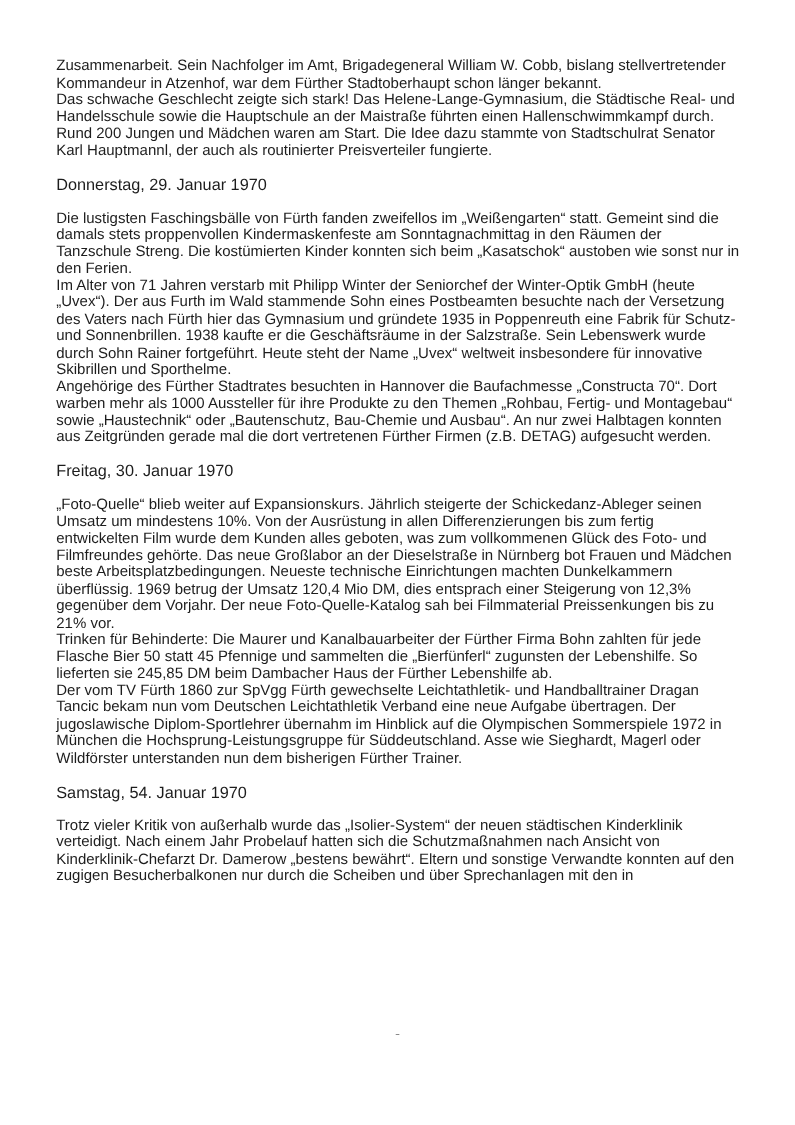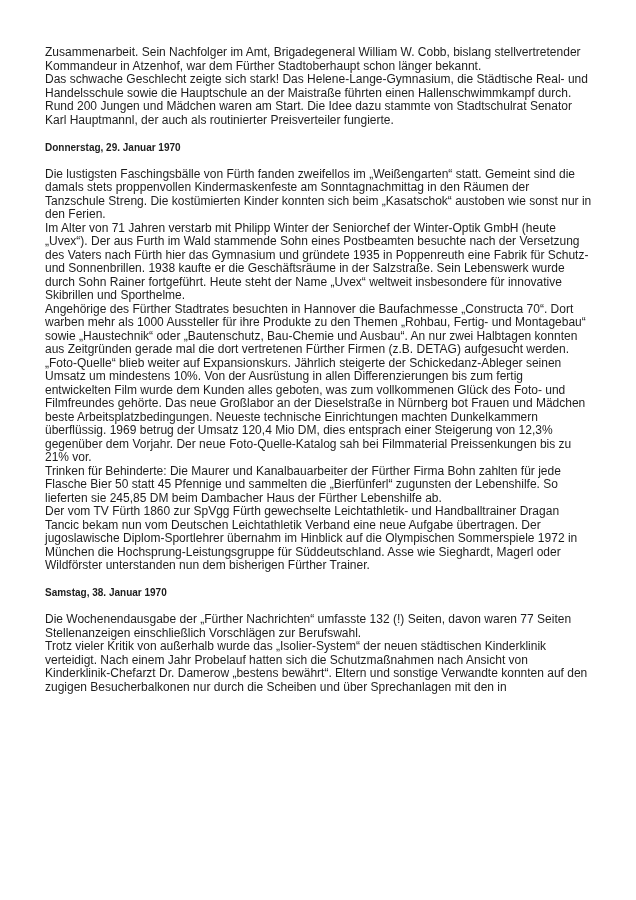--- a/index.html
+++ b/index.html
@@ -23,22 +23,22 @@
     position: absolute;
     top: 46px;
     left: 45px;
     width: 547px;
     text-align: left;
   }
   .content p {
     margin: 0;
   }
   .section-heading {
-    font-size: 10px;
-    font-weight: bold;
+    font-size: 13px;
+    font-weight: normal;
     margin: 13.5px 0 13.5px 0;
     line-height: 13.5px;
   }
   .page-number {
     position: absolute;
     left: 0;
     right: 0;
     top: 824px;
     text-align: center;
     font-family: "Liberation Serif", serif;
@@ -51,21 +51,21 @@
 <body>
 
 <div class="page">
   <div class="content" id="doc-content">
       <p>Zusammenarbeit. Sein Nachfolger im Amt, Brigadegeneral William W. Cobb, bislang stellvertretender Kommandeur in Atzenhof, war dem Fürther Stadtoberhaupt schon länger bekannt.</p>
       <p>Das schwache Geschlecht zeigte sich stark! Das Helene-Lange-Gymnasium, die Städtische Real- und Handelsschule sowie die Hauptschule an der Maistraße führten einen Hallenschwimmkampf durch. Rund 200 Jungen und Mädchen waren am Start. Die Idee dazu stammte von Stadtschulrat Senator Karl Hauptmannl, der auch als routinierter Preisverteiler fungierte.</p>
       <div class="section-heading">Donnerstag, 29. Januar 1970</div>
       <p>Die lustigsten Faschingsbälle von Fürth fanden zweifellos im „Weißengarten“ statt. Gemeint sind die damals stets proppenvollen Kindermaskenfeste am Sonntagnachmittag in den Räumen der Tanzschule Streng. Die kostümierten Kinder konnten sich beim „Kasatschok“ austoben wie sonst nur in den Ferien.</p>
       <p>Im Alter von 71 Jahren verstarb mit Philipp Winter der Seniorchef der Winter-Optik GmbH (heute „Uvex“). Der aus Furth im Wald stammende Sohn eines Postbeamten besuchte nach der Versetzung des Vaters nach Fürth hier das Gymnasium und gründete 1935 in Poppenreuth eine Fabrik für Schutz- und Sonnenbrillen. 1938 kaufte er die Geschäftsräume in der Salzstraße. Sein Lebenswerk wurde durch Sohn Rainer fortgeführt. Heute steht der Name „Uvex“ weltweit insbesondere für innovative Skibrillen und Sporthelme.</p>
       <p>Angehörige des Fürther Stadtrates besuchten in Hannover die Baufachmesse „Constructa 70“. Dort warben mehr als 1000 Aussteller für ihre Produkte zu den Themen „Rohbau, Fertig- und Montagebau“ sowie „Haustechnik“ oder „Bautenschutz, Bau-Chemie und Ausbau“. An nur zwei Halbtagen konnten aus Zeitgründen gerade mal die dort vertretenen Fürther Firmen (z.B. DETAG) aufgesucht werden.</p>
+      <div class="section-heading">Freitag, 30. Januar 1970</div>
       <p>„Foto-Quelle“ blieb weiter auf Expansionskurs. Jährlich steigerte der Schickedanz-Ableger seinen Umsatz um mindestens 10%. Von der Ausrüstung in allen Differenzierungen bis zum fertig entwickelten Film wurde dem Kunden alles geboten, was zum vollkommenen Glück des Foto- und Filmfreundes gehörte. Das neue Großlabor an der Dieselstraße in Nürnberg bot Frauen und Mädchen beste Arbeitsplatzbedingungen. Neueste technische Einrichtungen machten Dunkelkammern überflüssig. 1969 betrug der Umsatz 120,4 Mio DM, dies entsprach einer Steigerung von 12,3% gegenüber dem Vorjahr. Der neue Foto-Quelle-Katalog sah bei Filmmaterial Preissenkungen bis zu 21% vor.</p>
       <p>Trinken für Behinderte: Die Maurer und Kanalbauarbeiter der Fürther Firma Bohn zahlten für jede Flasche Bier 50 statt 45 Pfennige und sammelten die „Bierfünferl“ zugunsten der Lebenshilfe. So lieferten sie 245,85 DM beim Dambacher Haus der Fürther Lebenshilfe ab.</p>
       <p>Der vom TV Fürth 1860 zur SpVgg Fürth gewechselte Leichtathletik- und Handballtrainer Dragan Tancic bekam nun vom Deutschen Leichtathletik Verband eine neue Aufgabe übertragen. Der jugoslawische Diplom-Sportlehrer übernahm im Hinblick auf die Olympischen Sommerspiele 1972 in München die Hochsprung-Leistungsgruppe für Süddeutschland. Asse wie Sieghardt, Magerl oder Wildförster unterstanden nun dem bisherigen Fürther Trainer.</p>
-      <div class="section-heading">Samstag, 38. Januar 1970</div>
-      <p>Die Wochenendausgabe der „Fürther Nachrichten“ umfasste 132 (!) Seiten, davon waren 77 Seiten Stellenanzeigen einschließlich Vorschlägen zur Berufswahl.</p>
+      <div class="section-heading">Samstag, 54. Januar 1970</div>
       <p>Trotz vieler Kritik von außerhalb wurde das „Isolier-System“ der neuen städtischen Kinderklinik verteidigt. Nach einem Jahr Probelauf hatten sich die Schutzmaßnahmen nach Ansicht von Kinderklinik-Chefarzt Dr. Damerow „bestens bewährt“. Eltern und sonstige Verwandte konnten auf den zugigen Besucherbalkonen nur durch die Scheiben und über Sprechanlagen mit den in</p>
     </div>
   <div class="page-number">8</div>
 </div>
 
 </body></html>

